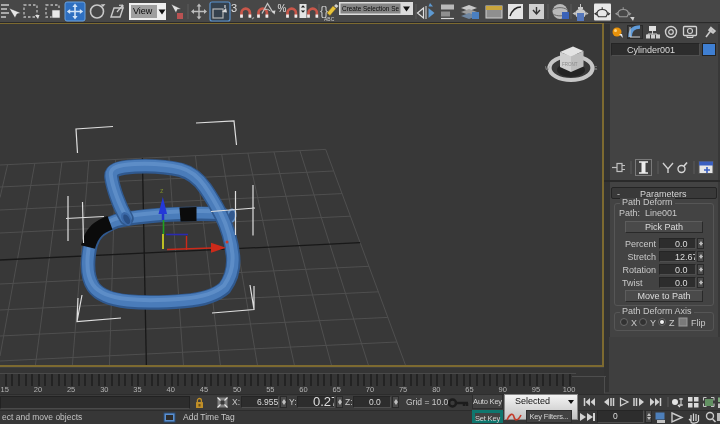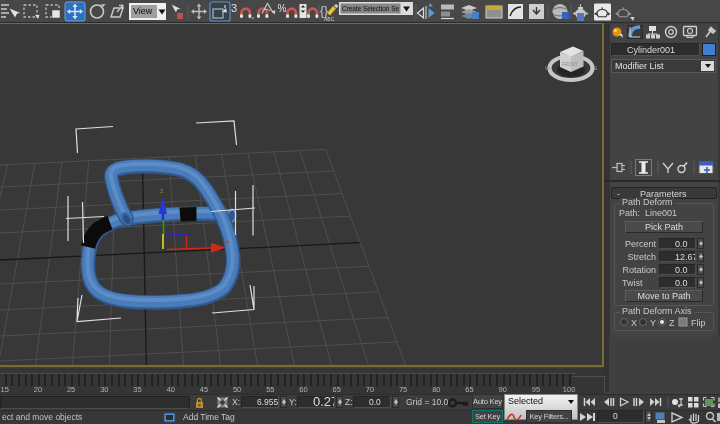--- a/index.html
+++ b/index.html
@@ -249,24 +249,20 @@
   <circle cx="61" cy="7" r="2.3" fill="none" stroke="#cfcfcf" stroke-width="1.2"></circle>
   <rect x="73.5" y="1.5" width="13" height="9" rx="1" fill="none" stroke="#d2d2d2" stroke-width="1.3"></rect>
   <circle cx="80" cy="6" r="2.5" fill="none" stroke="#d2d2d2" stroke-width="1.1"></circle>
   <path d="M77 10.5v2h6v-2" stroke="#d2d2d2" fill="none"></path>
   <path d="M96 12l6-8M101 2.5l4 3.5-2 2-4-3z" stroke="#c9c9c9" stroke-width="1.6" fill="#b0b0b0"></path>
 </svg>
 
 <div class="fld" style="left:611px;top:43px;width:89px;height:13px;line-height:12px">Cylinder001</div>
 <div class="abs" style="left:702px;top:43px;width:14px;height:13px;background:#3f7fd2;border:1px solid #222"></div>
 
-<div class="abs" style="left:611px;top:59px;width:105px;height:14px;background:#3a3a3a;border:1px solid #5a5a5a;color:#e2e2e2;font-size:9px;line-height:12px;padding-left:3px">Modifier List
-  <span class="abs" style="right:1px;top:1px;width:13px;height:10px;background:#d9d9d9"></span>
-  <span class="abs" style="right:4px;top:4px;width:0;height:0;border-left:3.5px solid transparent;border-right:3.5px solid transparent;border-top:4.5px solid #111"></span>
-</div>
 
 
 <svg class="abs" style="left:610px;top:159px" width="110" height="17" viewBox="0 0 110 17">
   <g stroke="#bfbfbf" fill="none" stroke-width="1.2">
     <path d="M2 8.5h5"></path>
     <rect x="7" y="4.5" width="5" height="8"></rect>
     <path d="M12 6.5h3M12 10.5h3"></path>
   </g>
   <line x1="21" y1="2" x2="21" y2="15" stroke="#5c5c5c"></line>
   <rect x="25.5" y="0.5" width="16" height="16" fill="none" stroke="#7a7a7a"></rect>
@@ -365,21 +361,21 @@
 <div class="spn" style="left:336px;top:396px;height:12px"></div>
 <div class="abs lbl" style="left:345px;top:398px;font-size:8.5px">Z:</div>
 <div class="fld" style="left:353px;top:396px;width:38px;height:12px;line-height:10px;font-size:8.5px">0.0</div>
 <div class="spn" style="left:392px;top:396px;height:12px"></div>
 <div class="abs lbl" style="left:406px;top:398px;font-size:8.5px">Grid = 10.0</div>
 <svg class="abs" style="left:448px;top:398px" width="22" height="10" viewBox="0 0 22 10">
   <circle cx="4.5" cy="5" r="3.5" fill="none" stroke="#1c1c1c" stroke-width="2.5"></circle>
   <path d="M8 5h12M16 5v3M19 5v3" stroke="#1c1c1c" stroke-width="2.5"></path>
 </svg>
 <div class="abs" style="left:472px;top:394px;width:31px;height:15px;background:#424242;border:1px solid #2e2e2e;color:#d4d4d4;font-size:7.5px;letter-spacing:-0.2px;line-height:13px;text-align:center;white-space:nowrap">Auto Key</div>
-<div class="abs" style="left:504px;top:394px;width:74px;height:26px;background:linear-gradient(#f4f4f4,#c2c2c2);border:1px solid #888;color:#111;font-size:9px;line-height:13px;padding-left:3px">Selected
+<div class="abs" style="left:504px;top:394px;width:74px;height:26px;background:linear-gradient(#f4f4f4,#c2c2c2);border:1px solid #888;color:#111;font-size:9px;line-height:13px;padding-left:10px">Selected
   <span class="abs" style="right:3px;top:5px;width:0;height:0;border-left:3.5px solid transparent;border-right:3.5px solid transparent;border-top:4.5px solid #111"></span>
 </div>
 <svg class="abs" style="left:582px;top:395px" width="138" height="14" viewBox="0 0 138 14">
   <g fill="#d2d2d2" stroke="#d2d2d2">
     <path d="M8 3L3.5 7 8 11zM13 3L8.5 7 13 11z" stroke="none"></path>
         <path d="M2.5 3v8" stroke-width="1.5"></path>
     <path d="M27 3l-5 4 5 4z" stroke="none"></path>
         <path d="M29 3v8M31.5 3v8" stroke-width="1.5"></path>
     <path d="M38.5 3.2l7.5 3.8-7.5 3.8z" fill="none" stroke-width="1.2"></path>
     <path d="M52 3v8M54.5 3v8" stroke-width="1.5"></path>
@@ -402,21 +398,21 @@
   <rect x="136" y="2.5" width="4.5" height="4.5" fill="#7da87d"></rect>
   <rect x="136" y="8.5" width="4.5" height="4.5" fill="#c6c6c6"></rect>
 </svg>
 
 <div class="abs lbl" style="left:2px;top:413px;font-size:8.5px;color:#c2c2c2">ect and move objects</div>
 <svg class="abs" style="left:163px;top:412px" width="14" height="11" viewBox="0 0 14 11">
   <rect x="1" y="1" width="11" height="9" fill="#5a8fd0" stroke="#2a4a70"></rect>
   <rect x="3" y="3" width="7" height="5" fill="#2d2d2d"></rect>
 </svg>
 <div class="abs lbl" style="left:183px;top:413px;font-size:8.5px">Add Time Tag</div>
-<div class="abs" style="left:472px;top:410px;width:31px;height:13px;background:#424242;border:1px solid #0f766e;color:#d4d4d4;font-size:7.5px;letter-spacing:-0.2px;line-height:11px;text-align:center;white-space:nowrap">Set Key</div>
+<div class="abs" style="left:472px;top:410px;width:31px;height:13px;background:#424242;border:3px solid #0f766e;color:#d4d4d4;font-size:7.5px;letter-spacing:-0.2px;line-height:11px;text-align:center;white-space:nowrap">Set Key</div>
 <svg class="abs" style="left:505px;top:411px" width="18" height="12" viewBox="0 0 18 12">
   <path d="M2 9 C5 2 8 2 9 6 C10 10 13 10 16 4" fill="none" stroke="#c43a2a" stroke-width="1.6"></path>
 </svg>
 <div class="abs" style="left:526px;top:410px;width:46px;height:13px;background:#424242;border:1px solid #2e2e2e;color:#d4d4d4;font-size:7.5px;letter-spacing:-0.2px;line-height:11px;text-align:center;white-space:nowrap">Key Filters...</div>
 <svg class="abs" style="left:578px;top:411px" width="18" height="12" viewBox="0 0 18 12">
   <g fill="#d2d2d2">
         <path d="M2 2l6 4-6 4zM9 2l6 4-6 4z"></path>
         <rect x="15" y="2" width="2" height="8"></rect>
       </g>
 </svg>

